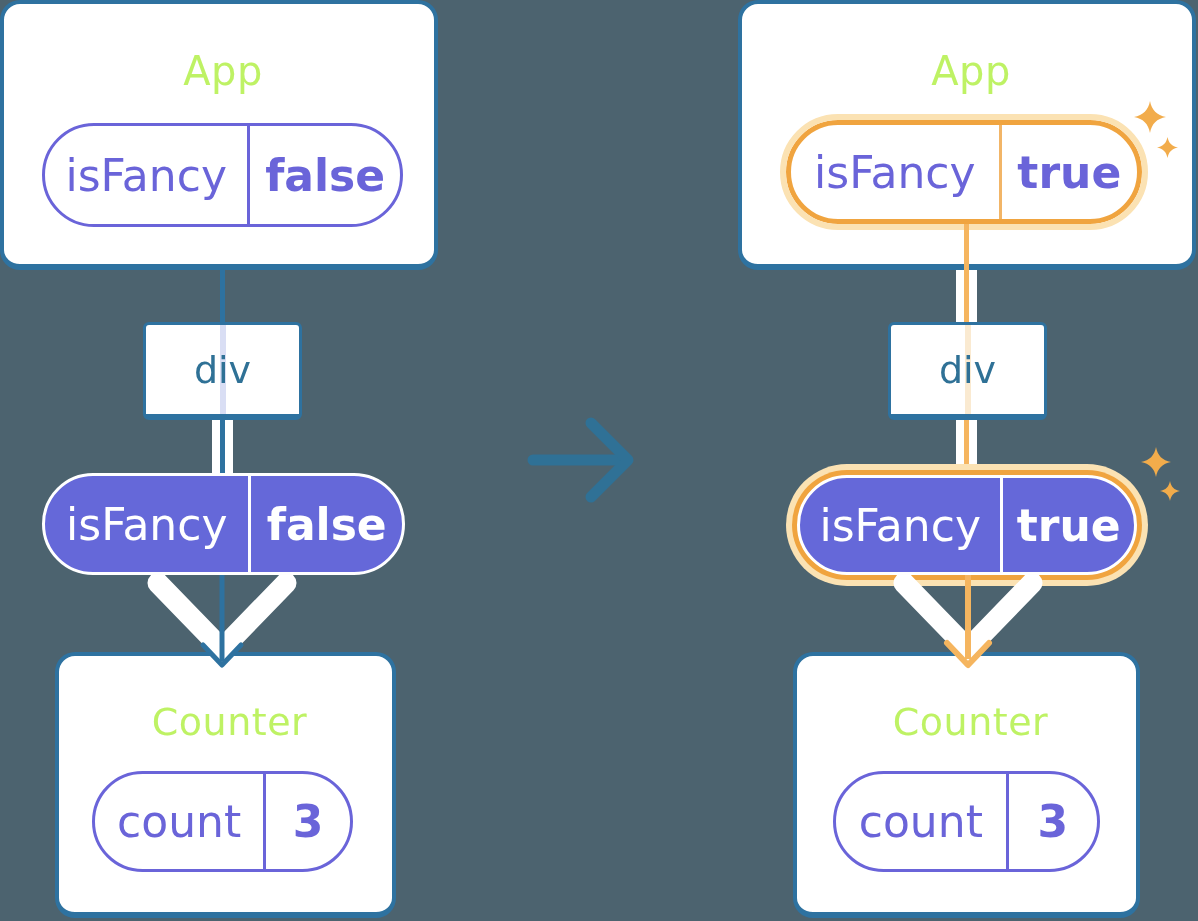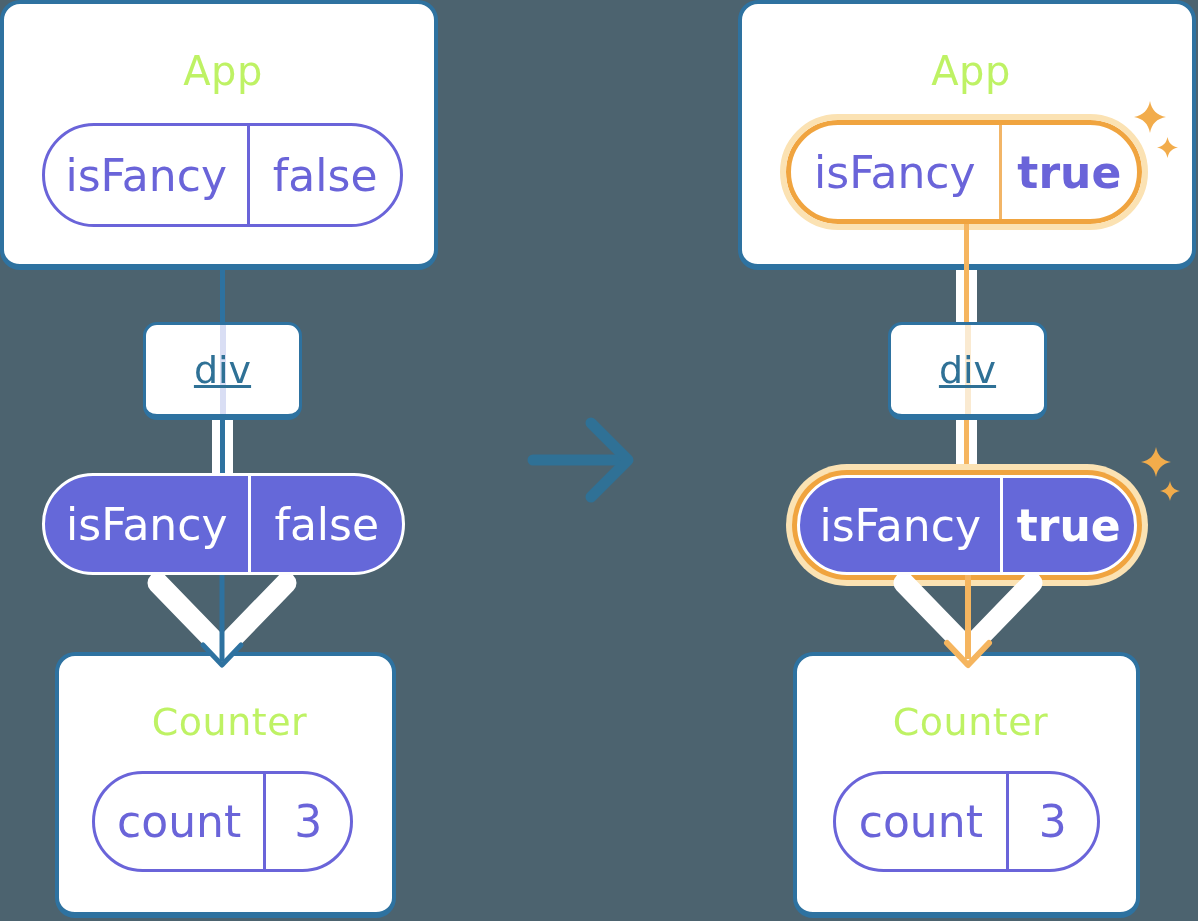--- a/index.html
+++ b/index.html
@@ -22,21 +22,21 @@
   }
 
   
   .pill {
     display:flex; align-items:stretch;
     border-radius:70px; overflow:hidden;
     font-size:44px;
   }
   .pill .cell { display:flex; align-items:center; justify-content:center; }
   .pill .cell-name { flex:0 0 57%; }
-  .pill .cell-value { flex:1 1 auto; }
+  .pill .cell-value { flex:1 1 auto;font-weight:bold; }
 
   .pill-outline { background:#FFFFFF; border:3px solid #6A64D9; color:#6A64D9; }
   .pill-outline .cell-name { border-right:3px solid #6A64D9; }
 
   .pill-solid { background:#6568D9; border:3px solid #FFFFFF; color:#FFFFFF; }
   .pill-solid .cell-name { border-right:3px solid #FFFFFF; }
 
   .pill-hl-outline {
     background:#FFFFFF; border:5px solid #F0A43F; outline:6px solid #FBE2B3;
     color:#6A64D9;
@@ -48,23 +48,23 @@
     box-shadow:0 0 0 5px #F0A43F, 0 0 0 11px #FBE2B3;
   }
   .pill-hl-solid .cell-name { flex:0 0 60%; border-right:3px solid #FFFFFF; }
 
   .bold-val { font-weight:bold;text-align:right; }
 
   
   .divbox {
     background:#FFFFFF;
     border:3px solid #2E72A0; border-bottom-width:6px;
-    border-radius:14px;
+    border-radius:6px;
     display:flex; align-items:center; justify-content:center;
-    font-size:38px; color:#2F7196;text-decoration:underline;
+    font-size:38px; color:#2F7196;
   }
   .divbox .thread {
     position:absolute; top:0; bottom:0; left:50%; width:6px; margin-left:-3px;
   }
   .divbox .divlabel { position:relative; z-index:1; }
 
   
   .edge { background:#2E72A0; }
   .edge-orange { background:#F5B55F; }
   .conn { background:#FFFFFF; }

